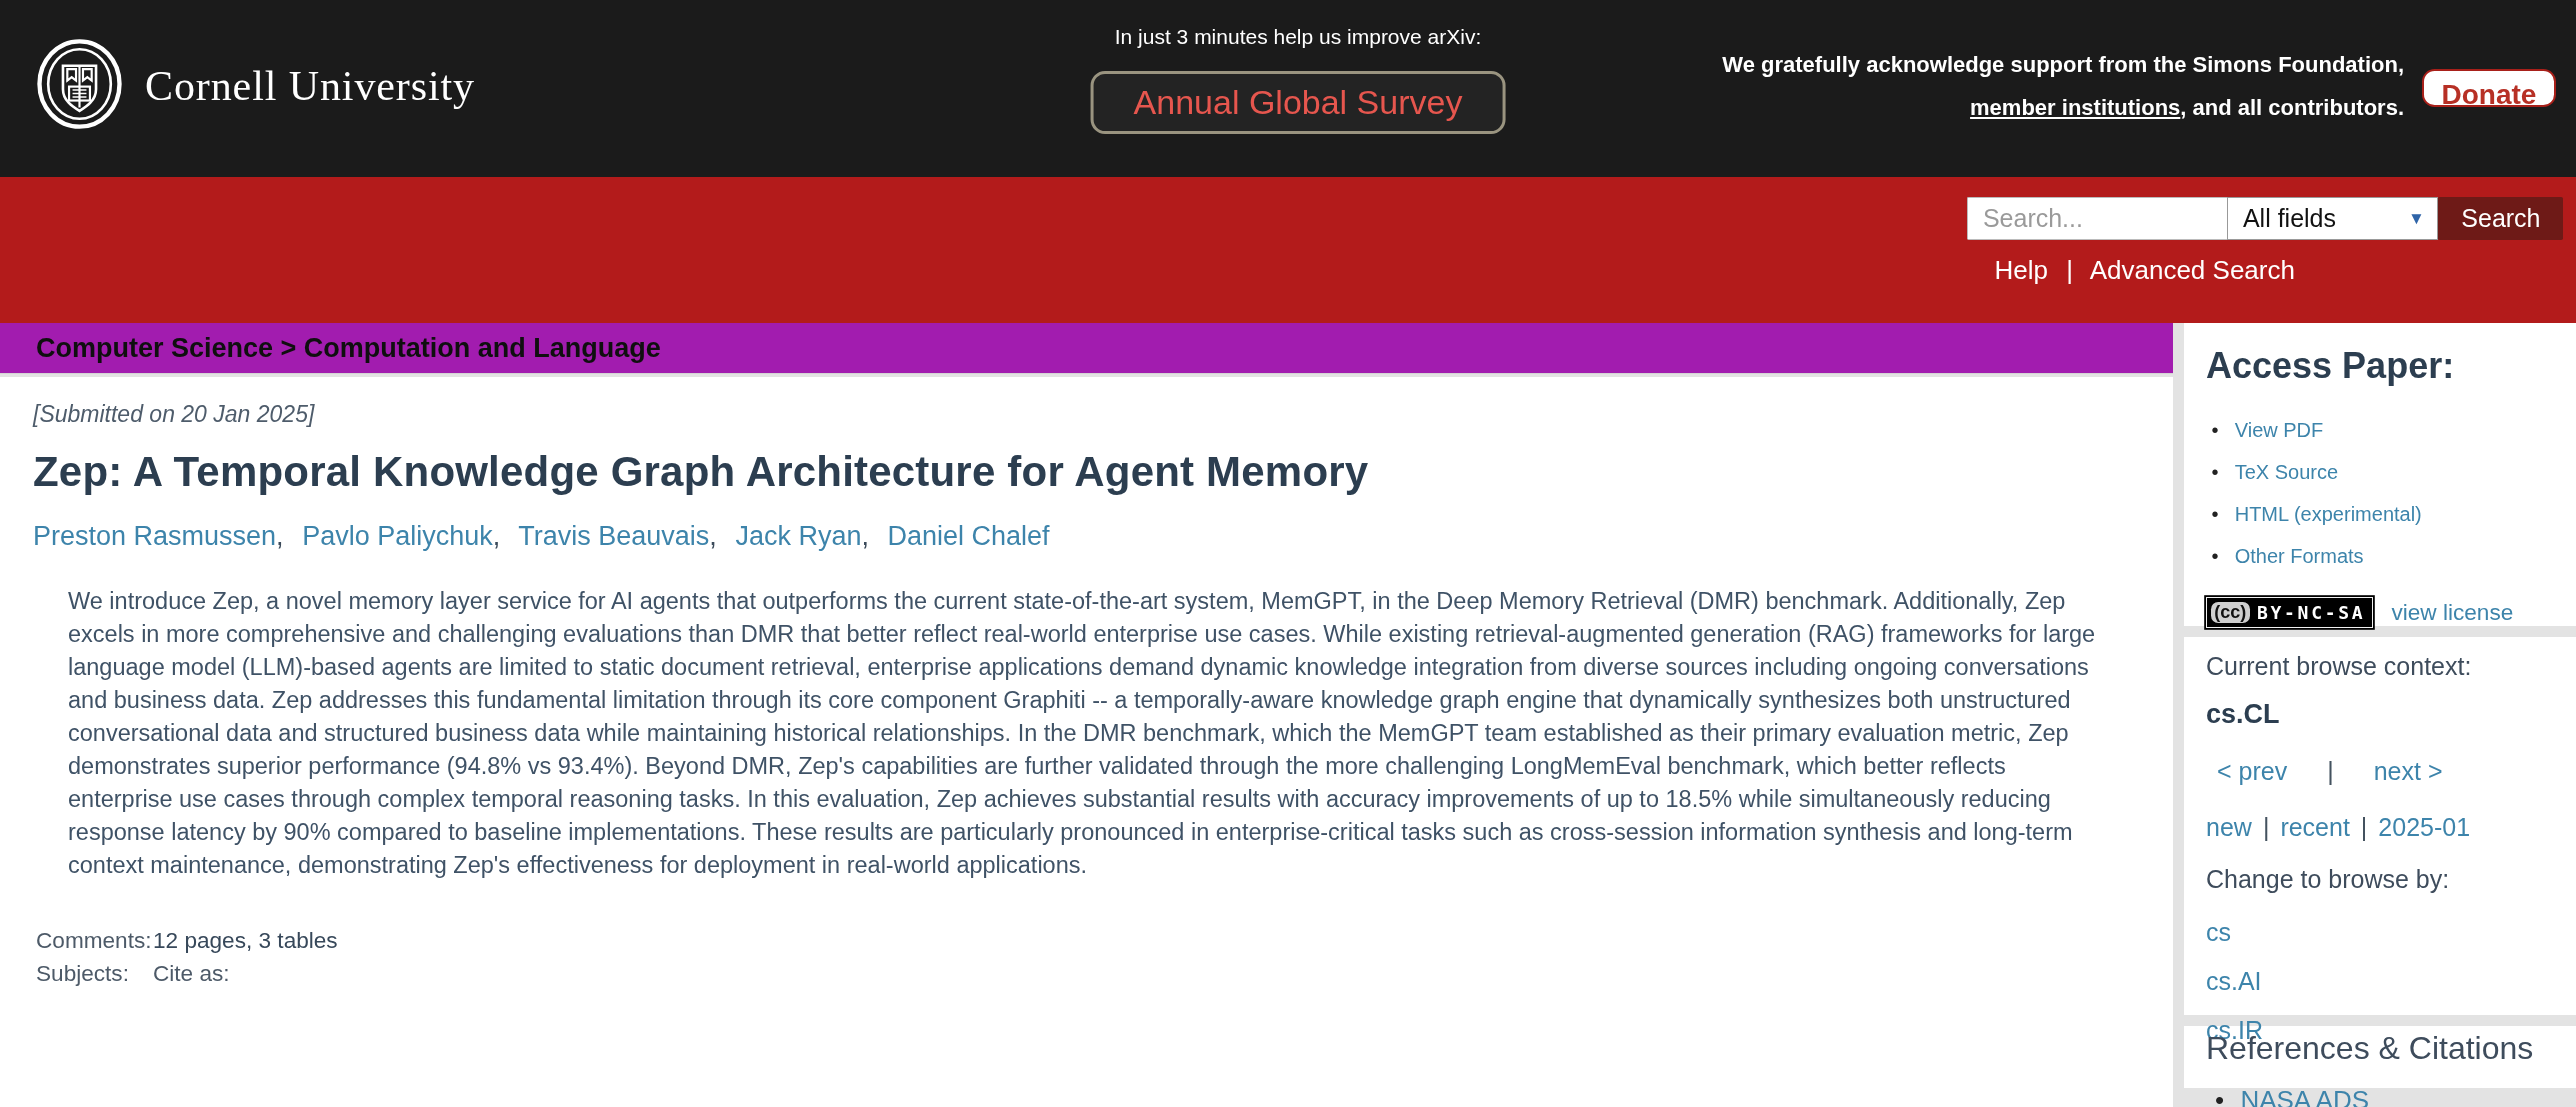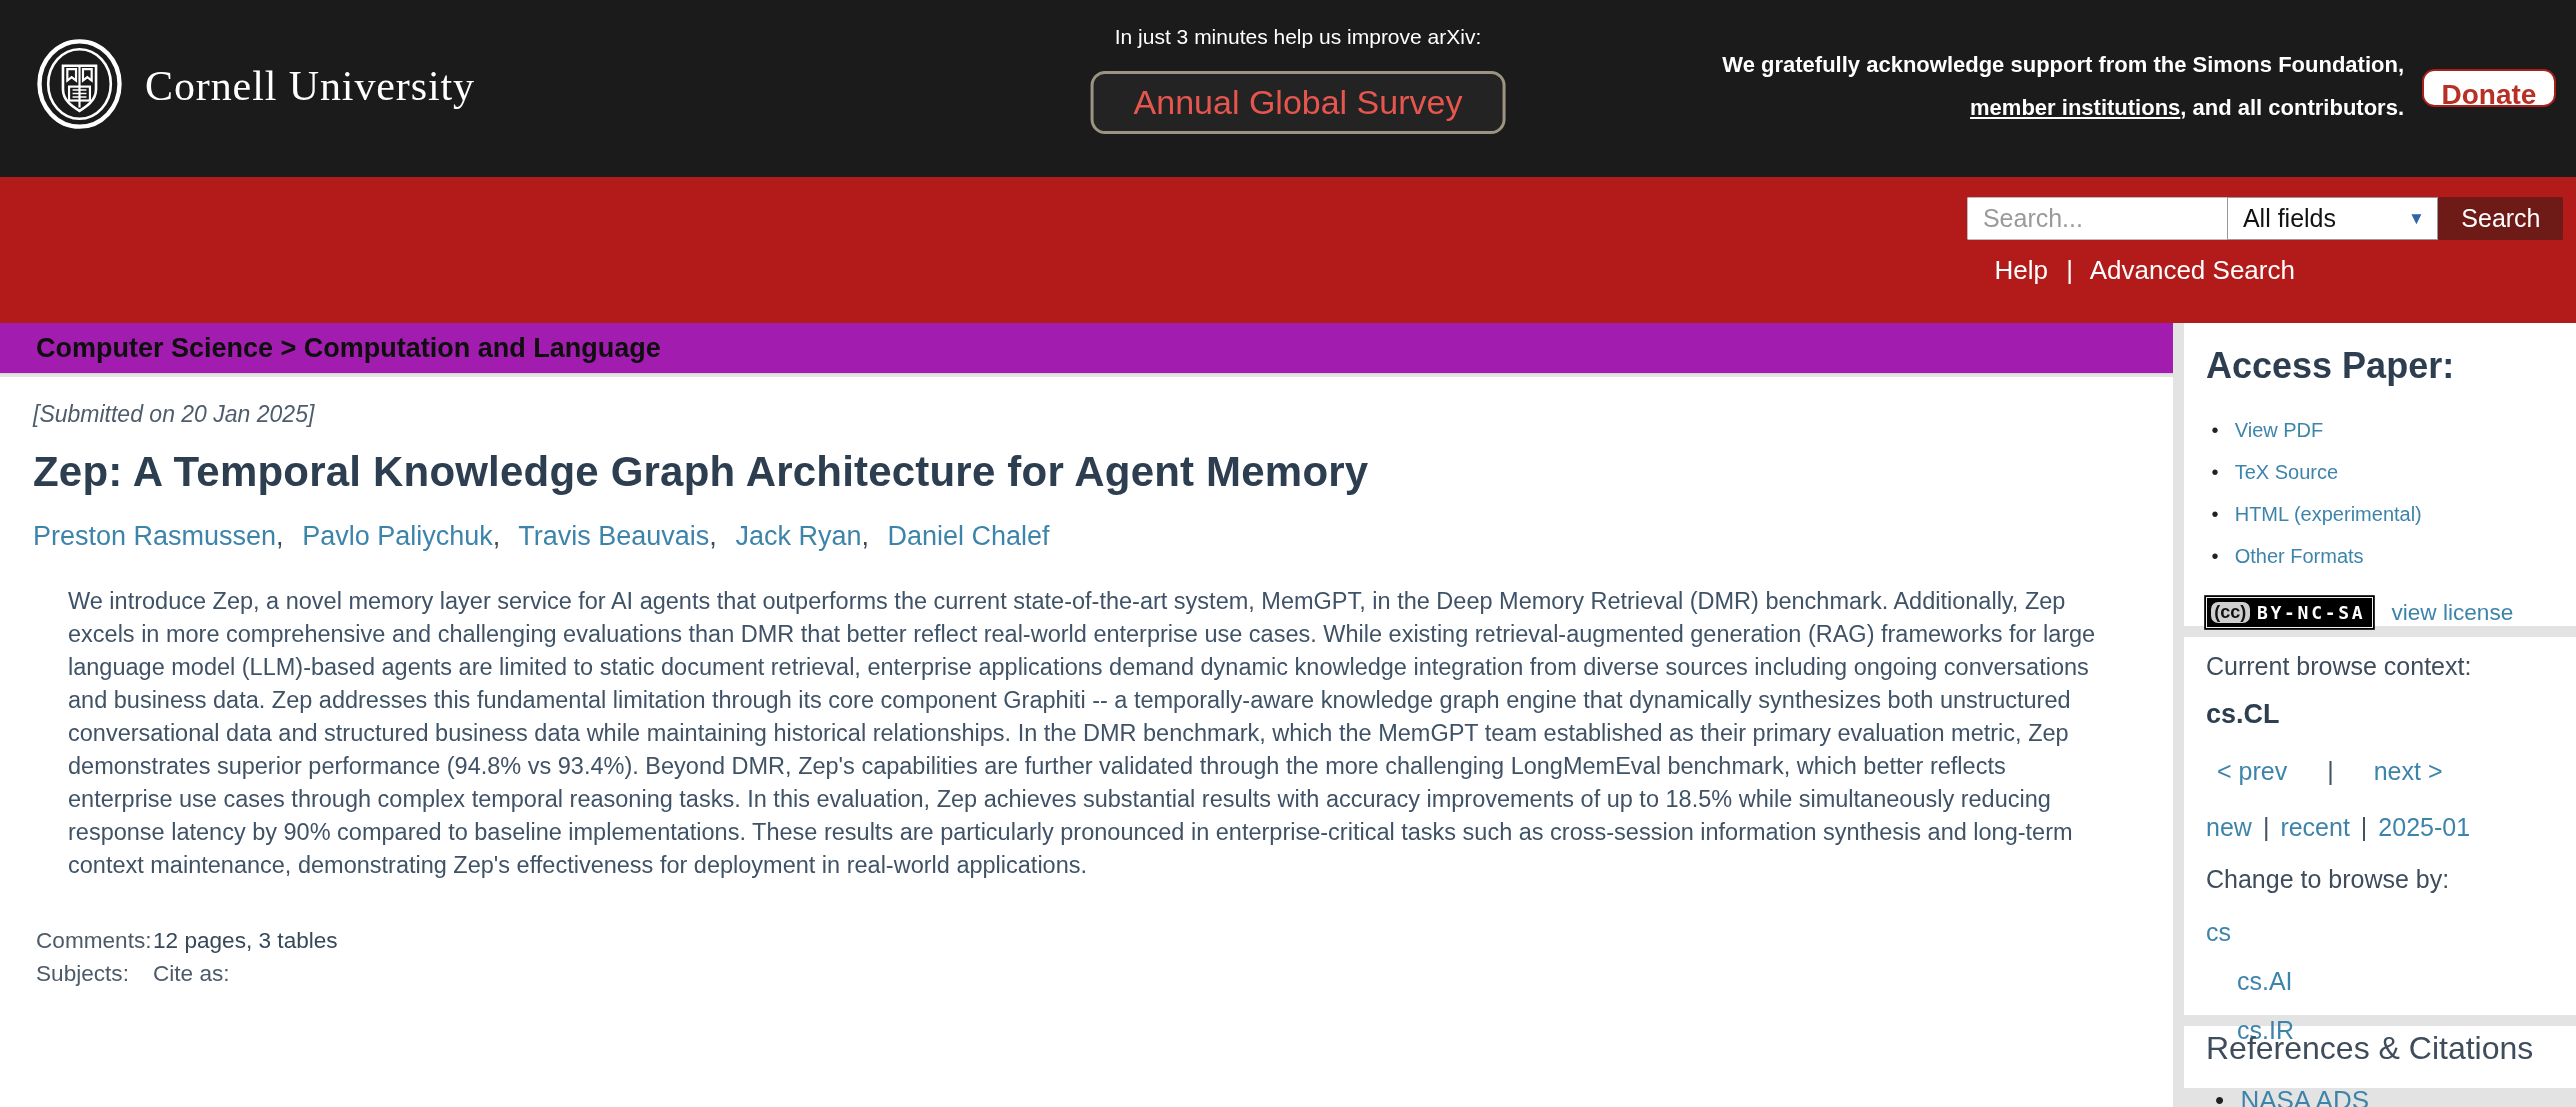--- a/index.html
+++ b/index.html
@@ -113,21 +113,21 @@
   .panel-browse { height:378px; padding-top:14.5px; font-size:25px; color:#3e4c5c; }
   .panel-browse a { color:#3d84ab; }
   .browse-context { margin-top:18px; font-weight:bold; font-size:27px; color:#2c3e50; }
   .prevnext { margin-top:27px; margin-left:11px; }
   .prevnext .pipe { margin:0 40px; color:#44525f; }
   .nrm { margin-top:27px; }
   .nrm .pipe { margin:0 11px; color:#44525f; }
   .change-label { margin-top:23.5px; }
   .browse-by a { display:block; }
   .bb-cs { margin-top:23.5px; }
-  .bb-indent { margin-top:20px; margin-left:31px; }
+  .bb-indent { margin-top:20px; }
 
   .panel-refs { height:62px; padding-top:4px; }
   .panel-refs h2 { font-size:32px; font-weight:normal; color:#3e4c5c; }
   .refs-list { list-style:none; margin-top:18px; }
   .refs-list li { font-size:26px; color:#2c3e50; }
   .refs-list li::before { content:"•"; margin:0 16.3px 0 9px; color:#222; }
   .refs-list a { color:#3d84ab; }
 </style>
 </head>
 <body>

